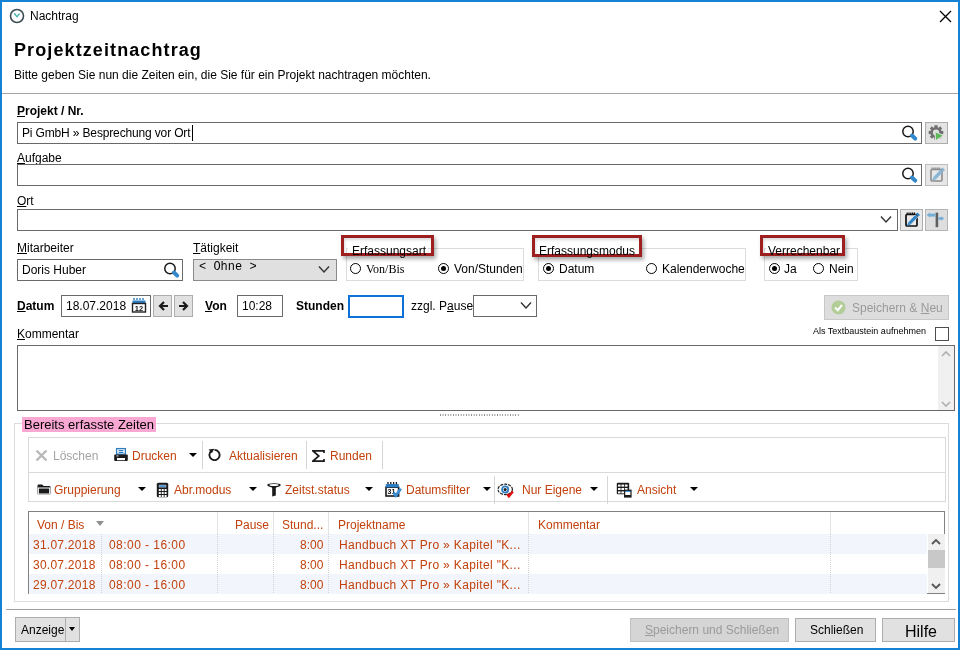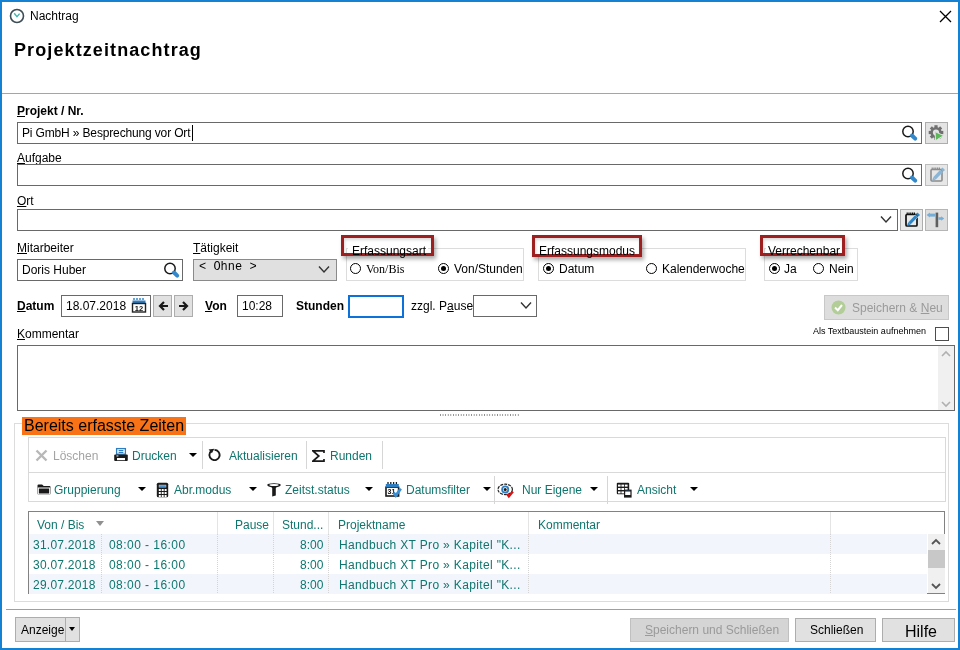--- a/index.html
+++ b/index.html
@@ -4,43 +4,44 @@
 html,body{margin:0;padding:0;}
 body{width:960px;height:650px;overflow:hidden;font-family:"Liberation Sans",sans-serif;}
 .win{position:absolute;left:0;top:0;width:960px;height:650px;background:#fff;border:2px solid #1581d3;box-sizing:border-box;}
 .abs{position:absolute;}
 .lbl{position:absolute;font-size:12px;color:#000;white-space:nowrap;}
 .blbl{position:absolute;font-size:12px;font-weight:bold;color:#000;white-space:nowrap;}
 .inp{position:absolute;background:#fff;border:1px solid #696969;box-sizing:border-box;}
 .btn{position:absolute;background:#e1e1e1;border:1px solid #adadad;box-sizing:border-box;}
 u{text-decoration:underline;text-underline-offset:1px;}
 .fs{position:absolute;border:1px solid #dcdcdc;box-sizing:border-box;}
-.fslab{position:absolute;background:#f97316;font-size:16px;padding:0 2px;white-space:nowrap;}
+.fslab{position:absolute;background:#f9a8d4;font-size:13px;padding:0 2px;white-space:nowrap;}
 .redbox{position:absolute;border:3px solid #9d1f1f;box-shadow:2px 3px 4px rgba(0,0,0,0.33),inset 1px 2px 3px rgba(0,0,0,0.15);box-sizing:border-box;}
 .radio{position:absolute;width:11px;height:11px;border:1px solid #000;border-radius:50%;background:#fff;box-sizing:border-box;}
 .radio.sel:after{content:"";position:absolute;left:2px;top:2px;width:5px;height:5px;border-radius:50%;background:#000;}
-.tbtxt{font-size:12px;color:#0f766e;white-space:nowrap;position:absolute;}
+.tbtxt{font-size:12px;color:#c2410c;white-space:nowrap;position:absolute;}
 .sep{position:absolute;width:1px;background:#d6d6d6;}
 .dd{position:absolute;width:0;height:0;border-left:4px solid transparent;border-right:4px solid transparent;border-top:4px solid #000;}
 .colline{position:absolute;width:1px;background:#e4e4e4;}
 .dotline{position:absolute;width:1px;background-image:linear-gradient(#d4d4d4 50%,transparent 50%);background-size:1px 2px;}
 </style></head>
 <body>
 <div class="win">
 
 <svg class="abs" style="left:7px;top:6px" width="16" height="16" viewBox="0 0 16 16">
  <circle cx="8" cy="8" r="6.5" fill="none" stroke="#3d4d56" stroke-width="1.6"></circle>
  <path d="M5.2 5.2 L8 8.6 L10.6 5.6" fill="none" stroke="#45b5b0" stroke-width="1.4"></path>
 </svg>
 <div class="lbl" style="left:28px;top:7px;">Nachtrag</div>
 <svg class="abs" style="left:937px;top:8px" width="13" height="13" viewBox="0 0 13 13">
  <path d="M1 1 L12 12 M12 1 L1 12" stroke="#000" stroke-width="1.3"></path>
 </svg>
 
 <div class="abs" style="left:12px;top:38px;font-size:18px;font-weight:bold;letter-spacing:1.1px;">Projektzeitnachtrag</div>
+<div class="lbl" style="left:12px;top:66px;">Bitte geben Sie nun die Zeiten ein, die Sie für ein Projekt nachtragen möchten.</div>
 <div class="abs" style="left:0px;top:91px;width:956px;height:1px;background:#a5a5a5;"></div>
 
 <div class="blbl" style="left:15px;top:102px;"><u>P</u>rojekt / Nr.</div>
 <div class="inp" style="left:15px;top:120px;width:905px;height:22px;"></div>
 <div class="lbl" style="left:20px;top:124px;letter-spacing:-0.15px;">Pi GmbH » Besprechung vor Ort</div>
 <div class="abs" style="left:190px;top:123px;width:1px;height:16px;background:#000;"></div>
 <svg class="abs" style="left:898px;top:122px" width="19" height="19" viewBox="0 0 19 19">
  <circle cx="8" cy="7.5" r="5.2" fill="none" stroke="#1a1a1a" stroke-width="1.5"></circle>
  <path d="M12 11.5 L15.2 14.7" stroke="#3388cc" stroke-width="4" stroke-linecap="round"></path>
 </svg>

